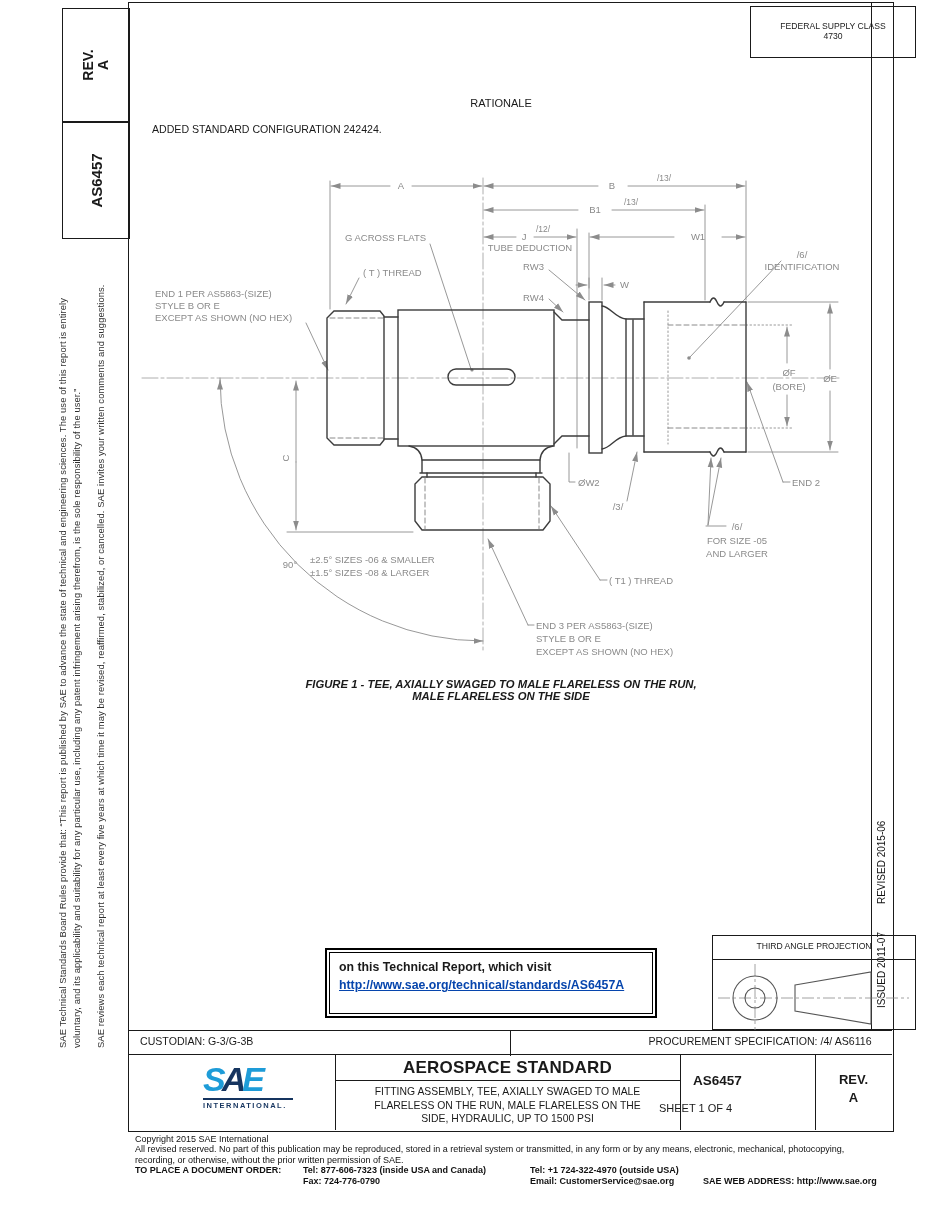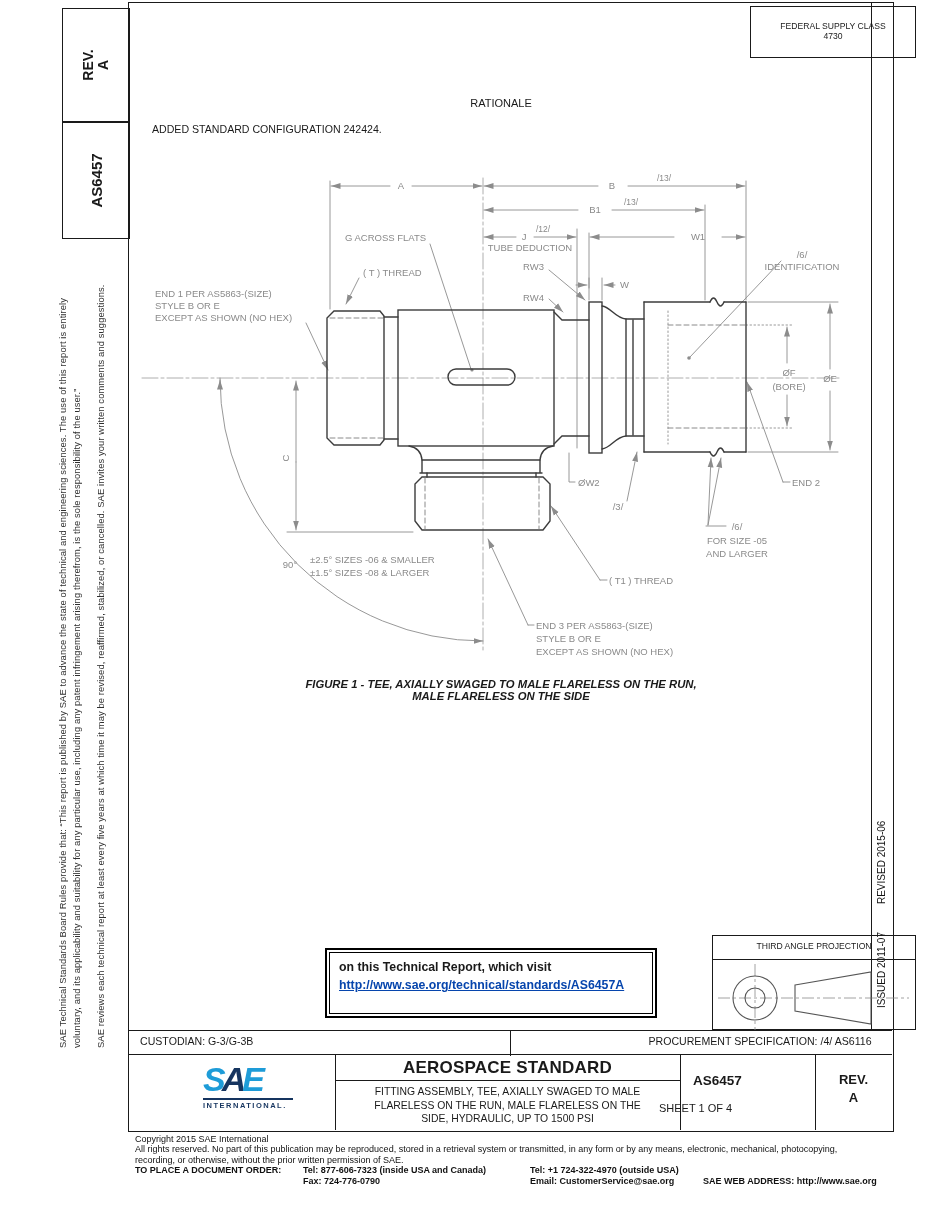--- a/index.html
+++ b/index.html
@@ -264,21 +264,21 @@
     <div class="abs" style="left:531px;top:38px;font-size:11px;margin-top:9px;">SHEET 1 OF 4</div>
 
     <div class="abs" style="left:687px;top:16px;width:77px;text-align:center;font-weight:bold;font-size:13px;line-height:18px;">
       <div>REV.</div>
       <div>A</div>
     </div>
   </div>
 
   <div class="abs ftr" style="left:135px;top:1134px;width:810px;">
     <div>Copyright 2015 SAE International</div>
-    <div>All rights reserved. No part of this publication may be reproduced, stored in a retrieval system or transmitted, in any form or by any means, electronic, mechanical, photocopying,</div>
+    <div>All revised reserved. No part of this publication may be reproduced, stored in a retrieval system or transmitted, in any form or by any means, electronic, mechanical, photocopying,</div>
     <div>recording, or otherwise, without the prior written permission of SAE.</div>
     <div style="position:relative;height:11px;font-weight:bold;">
       <span class="abs" style="left:0;">TO PLACE A DOCUMENT ORDER:</span>
       <span class="abs" style="left:168px;">Tel: 877-606-7323 (inside USA and Canada)</span>
       <span class="abs" style="left:395px;">Tel: +1 724-322-4970 (outside USA)</span>
     </div>
     <div style="position:relative;height:11px;font-weight:bold;">
       <span class="abs" style="left:168px;">Fax: 724-776-0790</span>
       <span class="abs" style="left:395px;">Email: CustomerService@sae.org</span>
       <span class="abs" style="left:568px;">SAE WEB ADDRESS: http://www.sae.org</span>

